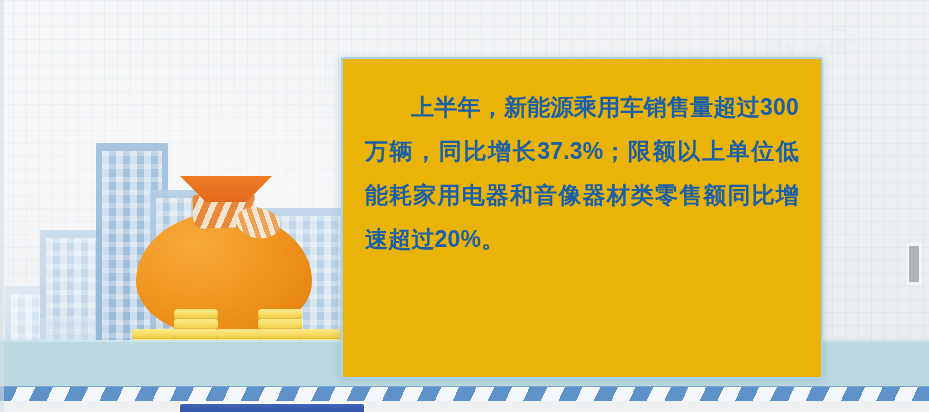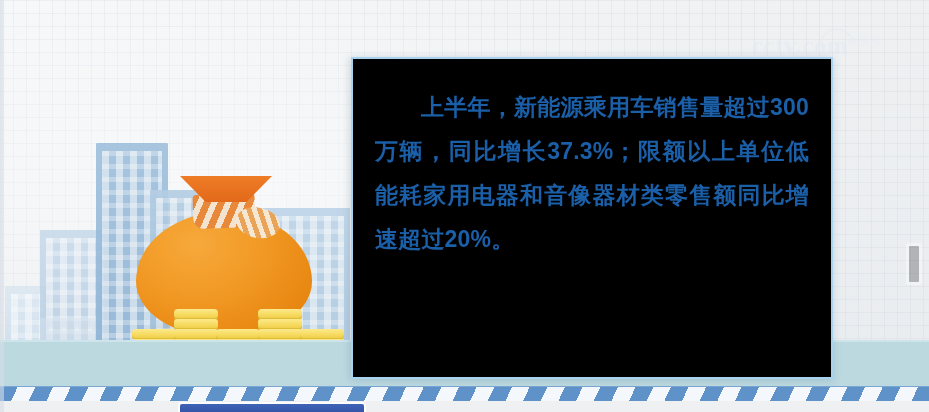--- a/index.html
+++ b/index.html
@@ -92,22 +92,22 @@
   .belowstrip{position:absolute;left:0;top:401px;width:929px;height:11px;background:#eff0f2;}
   .bottombanner{
     position:absolute;left:180px;top:404px;width:184px;height:14px;
     background:linear-gradient(180deg,#3f63b5,#2d4da0);
     border-radius:2px 2px 0 0;
     box-shadow:0 0 0 2px rgba(255,255,255,.85);
   }
 
   
   .panel{
-    position:absolute;left:351px;top:57px;width:478px;height:318px;
-    background:#000000;
+    position:absolute;left:341px;top:57px;width:478px;height:318px;
+    background:#eab308;
     border:2px solid #a9d2ef;
     box-shadow:-3px 0 7px rgba(120,150,175,.22), 2px 3px 7px rgba(120,150,175,.16);
   }
   .panel-text{
     margin:26px 22px 0 22px;
     color:#1a5fa8;
     font-size:23px;
     font-weight:bold;
     line-height:44px;
     letter-spacing:.2px;

